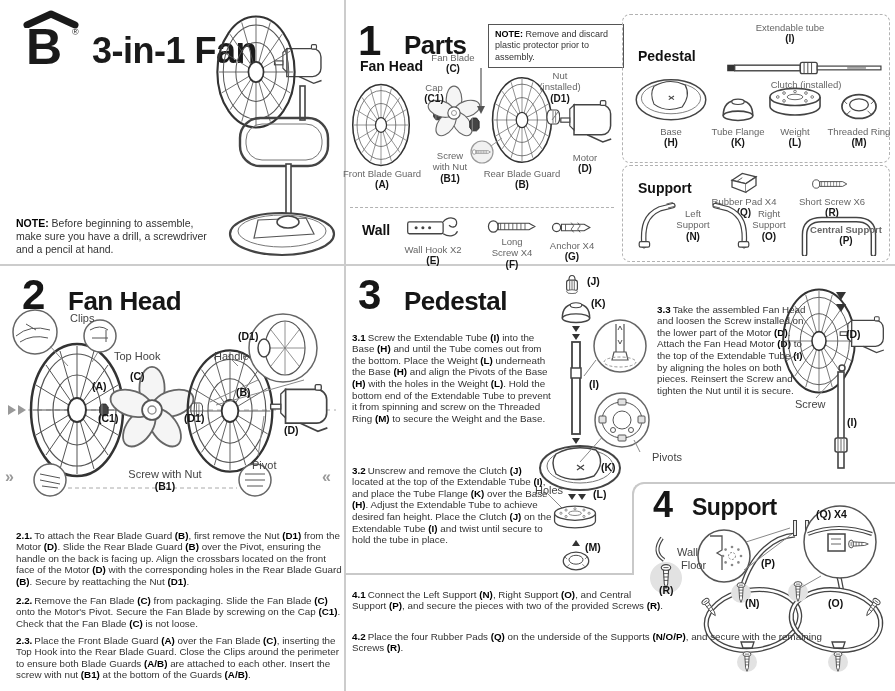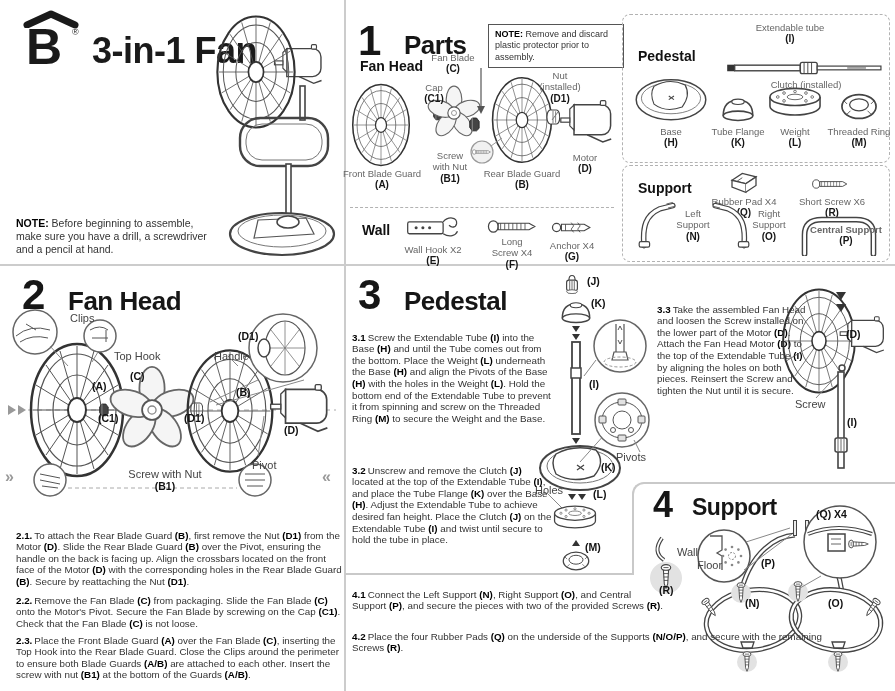--- a/index.html
+++ b/index.html
@@ -380,21 +380,21 @@
     <path d="M34,222 l4,6 4,-6 z M44,222 l4,6 4,-6 z" fill="#333"></path>
     <path d="M14,222 L30,238" stroke="#888" stroke-width="1"></path>
     <use href="#sym-weight" x="18" y="232" width="46" height="30"></use>
     <path d="M38,274 l4,-6 4,6 z" fill="#333"></path>
     <use href="#sym-ring" x="28" y="278" width="28" height="22"></use>
   </svg>
 
   <span class="dcode" style="left:587px;top:275px;">(J)</span>
   <span class="dcode" style="left:591px;top:297px;">(K)</span>
   <span class="dcode" style="left:589px;top:378px;">(I)</span>
-  <span class="dlabel" style="left:616px;top:451px;">Pivots</span>
+  <span class="dlabel" style="left:616px;top:451px;padding-left:36px;">Pivots</span>
   <span class="dcode" style="left:601px;top:461px;">(K)</span>
   <span class="dlabel" style="left:535px;top:484px;">Holes</span>
   <span class="dcode" style="left:593px;top:488px;">(L)</span>
   <span class="dcode" style="left:585px;top:541px;">(M)</span>
 
   <svg class="abs" style="left:778px;top:280px" width="117" height="195" viewBox="0 0 117 195">
     <use href="#sym-guard" x="2" y="2" width="78" height="118"></use>
     <path d="M58,12 l5,8 5,-8 z M58,24 l5,8 5,-8 z" fill="#333"></path>
     <use href="#sym-motor" x="58" y="36" width="52" height="42"></use>
     <circle cx="64" cy="88" r="3" fill="#fff" stroke="#444" stroke-width="1.5"></circle>
@@ -461,21 +461,21 @@
     <rect x="188" y="34" width="17" height="17" fill="#fff" stroke="#444" stroke-width="1.5"></rect>
     <path d="M191,39 h10 M191,44 h10" stroke="#666" stroke-width="1"></path>
     <g transform="rotate(-90 219 44)">
         <use href="#sym-screw-v" x="214" y="33" width="10" height="22"></use>
       </g>
     <path d="M181,76 L160,88" stroke="#888" stroke-width="1"></path>
   </svg>
 
   <span class="dcode" style="left:659px;top:584px;">(R)</span>
   <span class="dlabel" style="left:677px;top:546px;">Wall</span>
-  <span class="dlabel" style="left:681px;top:559px;margin-left:16px;">Floor</span>
+  <span class="dlabel" style="left:681px;top:559px;">Floor</span>
   <span class="dcode" style="left:761px;top:557px;">(P)</span>
   <span class="dcode" style="left:816px;top:508px;">(Q) X4</span>
   <span class="dcode" style="left:745px;top:597px;">(N)</span>
   <span class="dcode" style="left:828px;top:597px;">(O)</span>
 
   <p class="step" style="left:352px;top:579px;width:314px;"><span class="num">4.1</span><span>Connect the Left Support <b>(N)</b>, Right Support <b>(O)</b>, and Central Support <b>(P)</b>, and secure the pieces with two of the provided Screws <b>(R)</b>.</span></p>
   <p class="step" style="left:352px;top:621px;width:472px;"><span class="num">4.2</span><span>Place the four Rubber Pads <b>(Q)</b> on the underside of the Supports <b>(N/O/P)</b>, and secure with the remaining Screws <b>(R)</b>.</span></p>
 
 </div>
 

